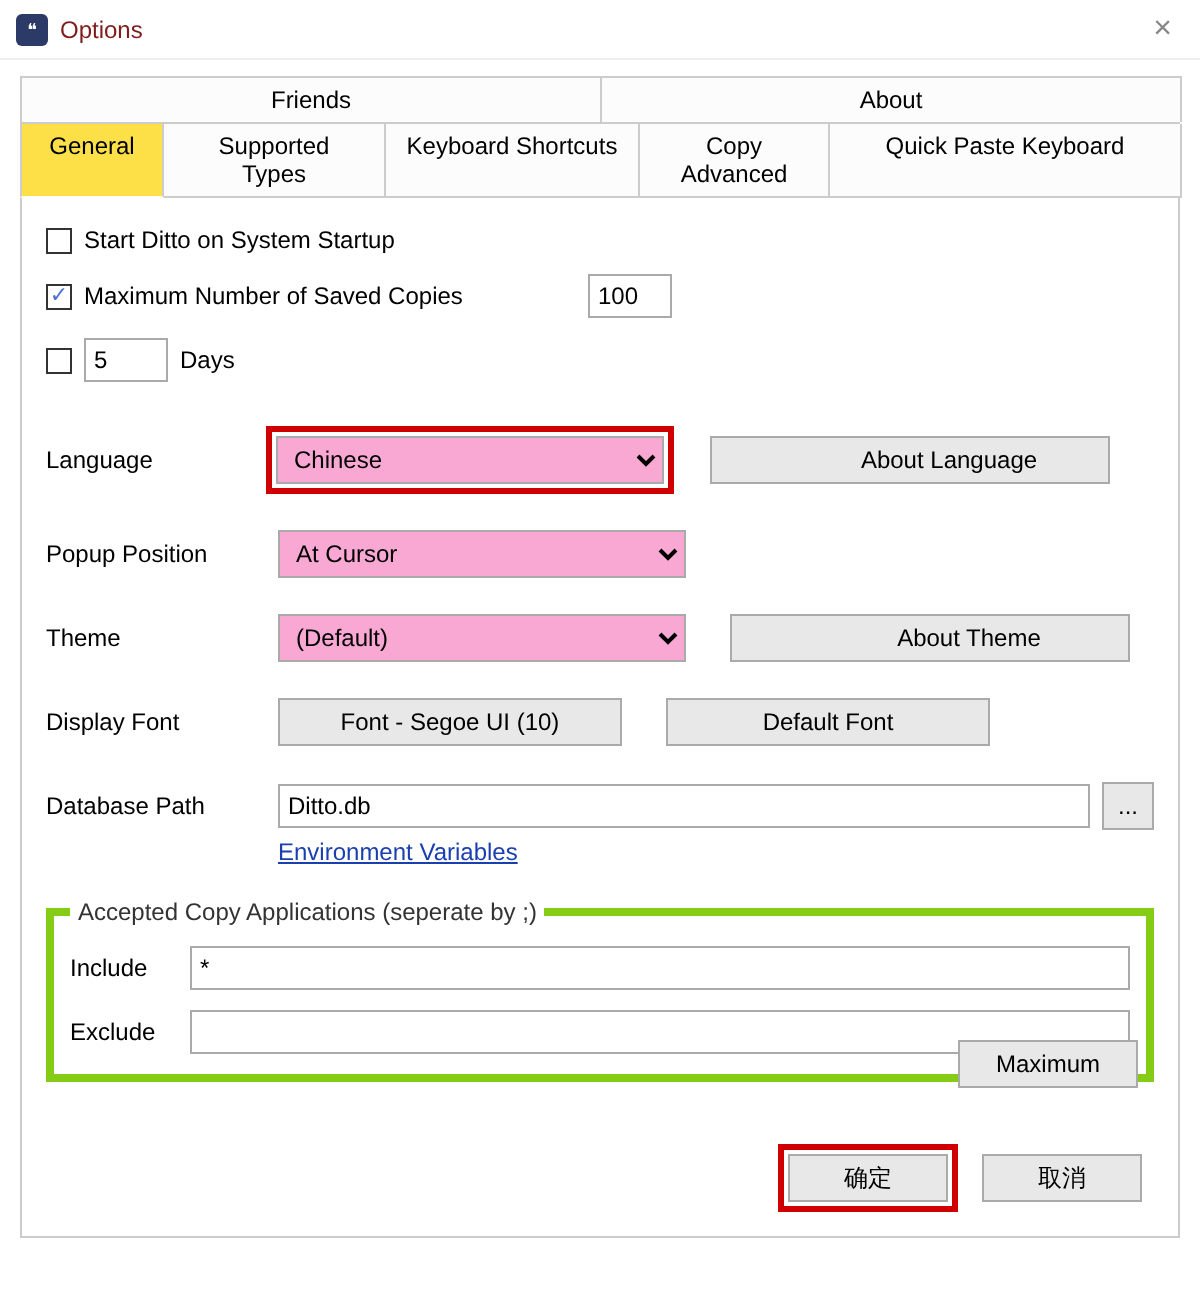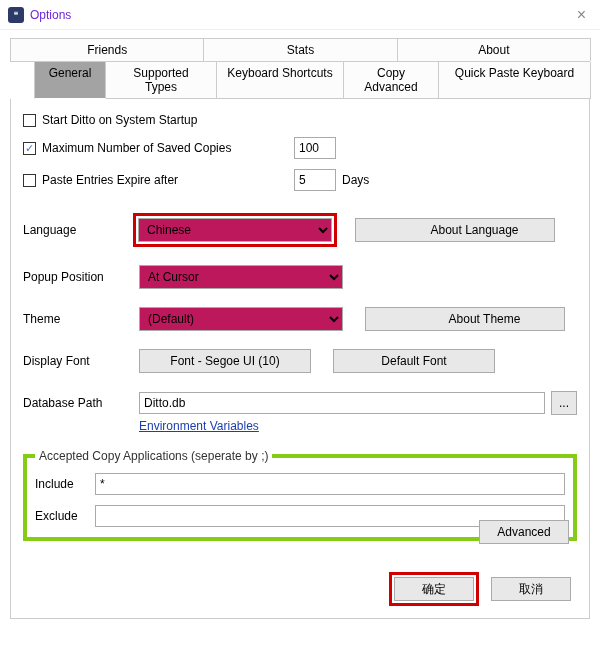--- a/index.html
+++ b/index.html
@@ -1,43 +1,43 @@
 <!DOCTYPE html>
 <html><head>
 <meta charset="utf-8">
 <style>
 * { box-sizing: border-box; font-family: "Segoe UI", Tahoma, sans-serif; font-size: 12px; }
 body { margin: 0; background: #fff; width: 600px; height: 645px; overflow: hidden; }
 
 .titlebar { height: 30px; display: flex; align-items: center; padding: 0 8px; border-bottom: 1px solid #eee; }
 .titlebar .icon { width: 16px; height: 16px; background: #2b3a67; border-radius: 3px; display: flex; align-items: center; justify-content: center; color: #fff; font-size: 9px; margin-right: 6px; }
-.titlebar .title { color: #6d28d9; }
+.titlebar .title { color: #7f1d1d; }
 .titlebar .spacer { flex: 1; }
 .titlebar .close { font-size: 16px; color: #888; padding: 0 6px; cursor: pointer; }
 
 .content { padding: 8px 10px 10px 10px; }
 
 .tabrow { display: flex; border-bottom: 1px solid #ccc; }
 .tabrow .tab { flex: 1; text-align: center; padding: 4px 0; border: 1px solid #ccc; border-bottom: none; background: #fcfcfc; margin-right: -1px; cursor: pointer; }
 .tabrow2 { display: flex; }
 .tabrow2 .tab { text-align: center; padding: 4px 10px; border: 1px solid #ccc; background: #fcfcfc; margin-right: -1px; cursor: pointer; border-top: none; }
-.tabrow2 .tab.active { background: #a3a3a3; border-bottom: 1px solid #fff; position: relative; z-index: 2; border-top: 1px solid #ccc; margin-top: -1px; margin-left: 24px; }
+.tabrow2 .tab.active { background: #fde047; border-bottom: 1px solid #fff; position: relative; z-index: 2; border-top: 1px solid #ccc; margin-top: -1px; }
 .tabrow2 .tab:not(.active) { border-bottom: 1px solid #ccc; }
 .tabpanel-wrap { border: 1px solid #ccc; border-top: none; padding: 14px 12px 12px 12px; min-height: 520px; position: relative; }
 
 .row { display: flex; align-items: center; margin-bottom: 12px; }
 .row label.lbl { width: 110px; }
 .row.small-gap { margin-bottom: 10px; }
 
 .checkbox { width: 13px; height: 13px; border: 1px solid #333; margin-right: 6px; display: inline-flex; align-items: center; justify-content: center; }
 .checkbox.checked::after { content: "✓"; font-size: 11px; color: #4a70d8; line-height: 1; }
 
 input.text { border: 1px solid #aaa; height: 22px; padding: 0 4px; background: #fff; }
 input.text.small { width: 42px; }
-select.sel { border: 1px solid #aaa; height: 24px; background: #be185d; padding: 0 4px; width: 210px; }
+select.sel { border: 1px solid #aaa; height: 24px; background: #f9a8d4; padding: 0 4px; width: 210px; }
 
 .btn { border: 1px solid #aaa; background: #e8e8e8; height: 24px; display: inline-flex; align-items: center; justify-content: center; cursor: pointer; }
 .btn.wide { width: 210px; padding-left: 39px; }
 .btn.std { width: 80px; }
 .btn.tiny { width: 26px; }
 
 .hl-red { border: 3px solid #d10000; padding: 2px; }
 .link { color: #1a3fb0; text-decoration: underline; cursor: pointer; }
 
 fieldset.grp { border: 4px solid #84cc16; padding: 10px 8px 8px 8px; margin: 0 0 10px 0; }
@@ -54,21 +54,20 @@
   <div class="icon">❝</div>
   <div class="title">Options</div>
   <div class="spacer"></div>
   <div class="close">×</div>
 </div>
 
 <div class="content">
 
   <div class="tabrow">
     <div class="tab">Friends</div>
-    <div class="tab">Stats</div>
     <div class="tab">About</div>
   </div>
   <div class="tabrow2">
     <div class="tab active" style="width:72px">General</div>
     <div class="tab" style="width:112px">Supported Types</div>
     <div class="tab" style="width:128px">Keyboard Shortcuts</div>
     <div class="tab" style="width:96px">Copy Advanced</div>
     <div class="tab" style="flex:1">Quick Paste Keyboard</div>
   </div>
 
@@ -80,21 +79,20 @@
     </div>
 
     <div class="row small-gap">
       <span class="checkbox checked"></span>
       <span style="width:252px">Maximum Number of Saved Copies</span>
       <input class="text small" value="100" style="">
     </div>
 
     <div class="row" style="margin-bottom:22px">
       <span class="checkbox"></span>
-      <span style="width:252px">Paste Entries Expire after</span>
       <input class="text small" value="5" style="">
       <span style="margin-left:6px">Days</span>
     </div>
 
     <div class="row" style="margin-bottom:18px">
       <label class="lbl">Language</label>
       <span class="hl-red">
         <select class="sel" style="width:194px"><option>Chinese</option></select>
       </span>
       <span style="width:18px"></span>
@@ -142,21 +140,21 @@
         <input class="text" style="flex: 1 1 0%;" value="*">
       </div>
       <div class="row" style="margin-bottom:2px">
         <label class="lbl" style="width:60px">Exclude</label>
         <input class="text" style="flex: 1 1 0%;" value="">
       </div>
     </fieldset>
 
     <div class="footer-area">
       <div class="adv-row">
-        <span class="btn std" style="width:90px">Advanced</span>
+        <span class="btn std" style="width:90px">Maximum</span>
       </div>
       <div class="okrow">
         <span class="hl-red">
           <span class="btn std">确定</span>
         </span>
         <span class="btn std">取消</span>
       </div>
     </div>
 
   </div>

